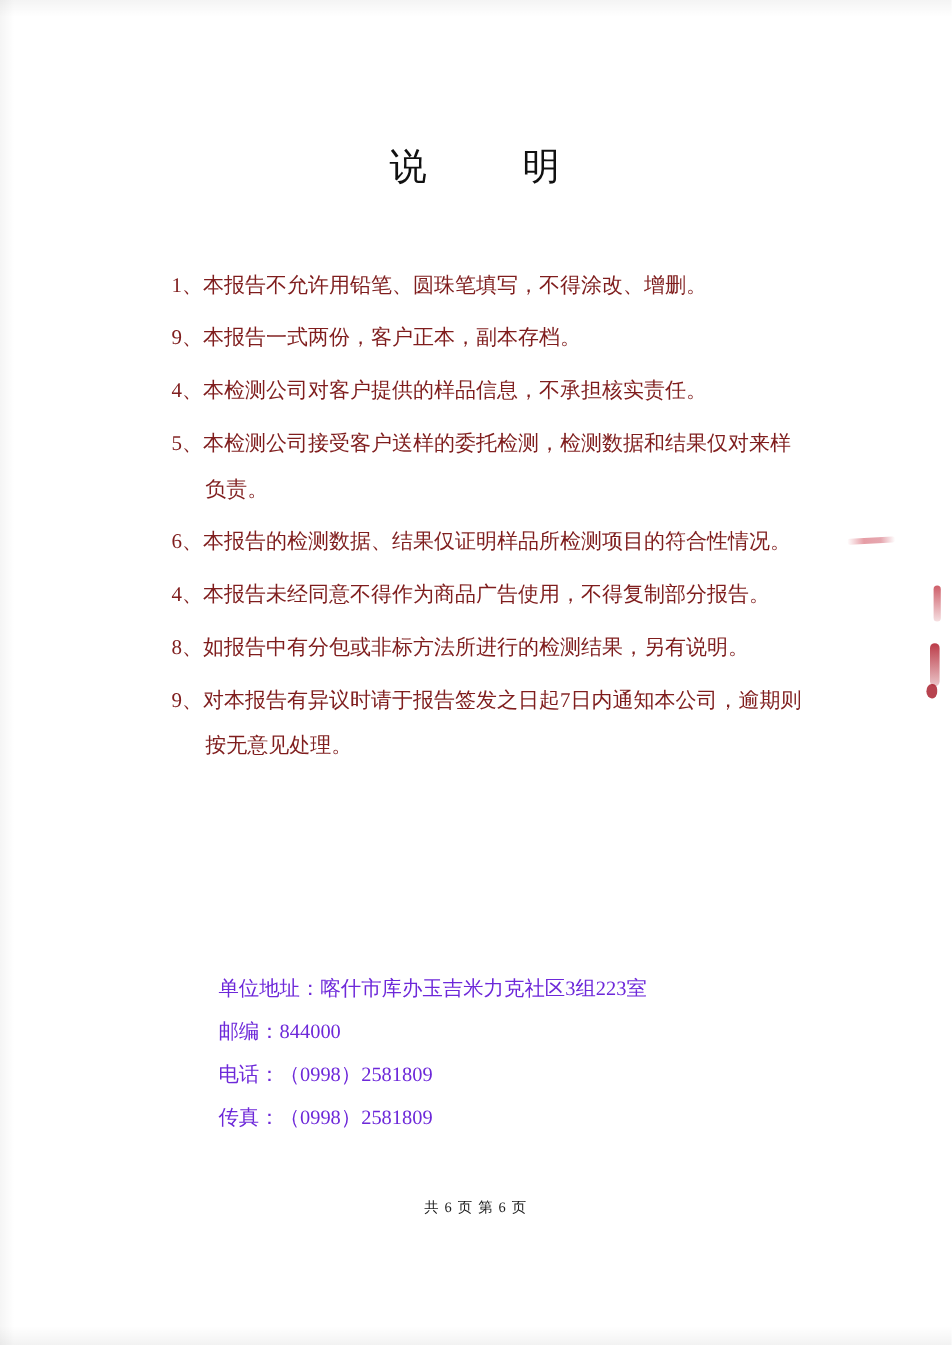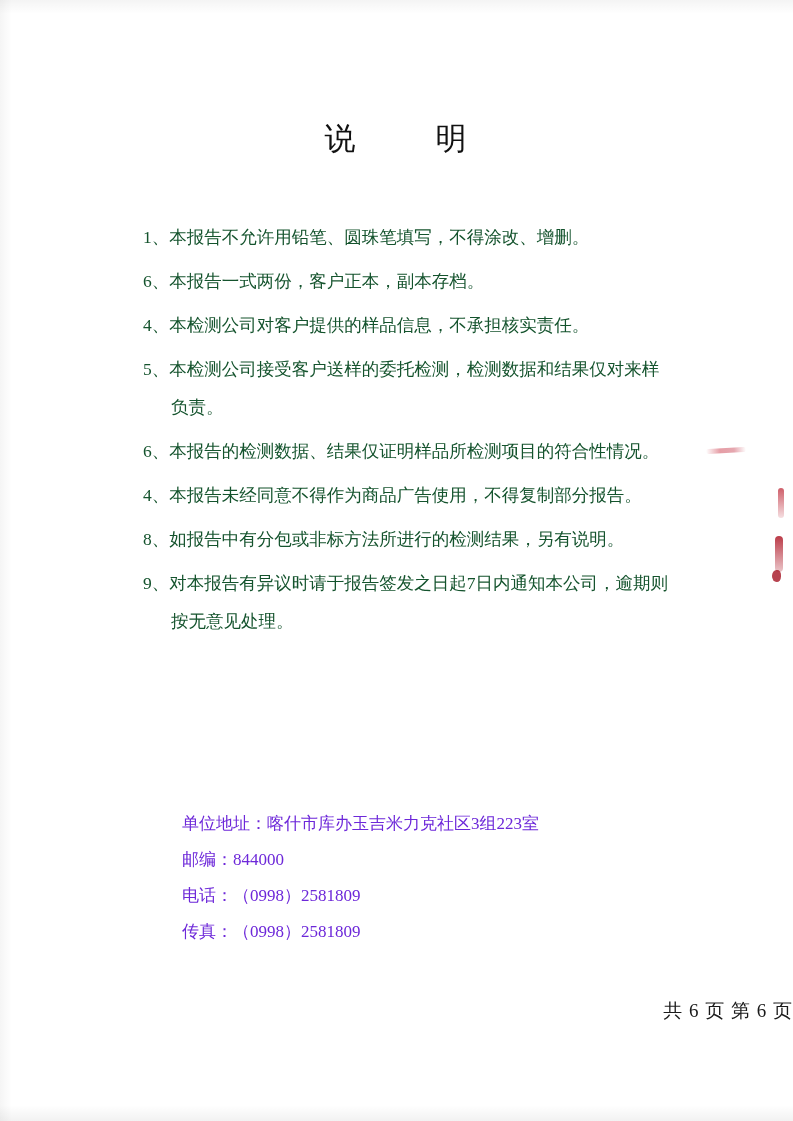--- a/index.html
+++ b/index.html
@@ -39,21 +39,21 @@
   .notes {
     position: absolute;
     top: 218px;
     left: 143px;
     width: 580px;
   }
 
   .note-item {
     font-size: 17.5px;
     line-height: 38px;
-    color: #14532d;
+    color: #7f1d1d;
     margin-bottom: 6px;
     text-align: justify;
   }
 
   .note-item .note-line2 {
     display: block;
     padding-left: 28px;
   }
 
   .contact {
@@ -67,22 +67,22 @@
     font-size: 17px;
     line-height: 36px;
     color: #6d28d9;
   }
 
   .footer {
     position: absolute;
     top: 998px;
     left: 0;
     width: 793px;
-    text-align: right;
-    font-size: 19px;
+    text-align: center;
+    font-size: 12px;
     color: #1a1a1a;
     letter-spacing: 1px;
   }
 
   
   .stamp-mark {
     position: absolute;
     pointer-events: none;
   }
   .stamp-a {
@@ -148,21 +148,21 @@
   <div class="scan-edge-left"></div>
   <div class="scan-edge-bottom"></div>
 
   <div class="doc-title">说        明</div>
 
   <div class="notes">
     <div class="note-item">
       <span>1、本报告不允许用铅笔、圆珠笔填写，不得涂改、增删。</span>
     </div>
     <div class="note-item">
-      <span>6、本报告一式两份，客户正本，副本存档。</span>
+      <span>9、本报告一式两份，客户正本，副本存档。</span>
     </div>
     <div class="note-item">
       <span>4、本检测公司对客户提供的样品信息，不承担核实责任。</span>
     </div>
     <div class="note-item">
       <span>5、本检测公司接受客户送样的委托检测，检测数据和结果仅对来样</span>
       <span class="note-line2">负责。</span>
     </div>
     <div class="note-item">
       <span>6、本报告的检测数据、结果仅证明样品所检测项目的符合性情况。</span>

